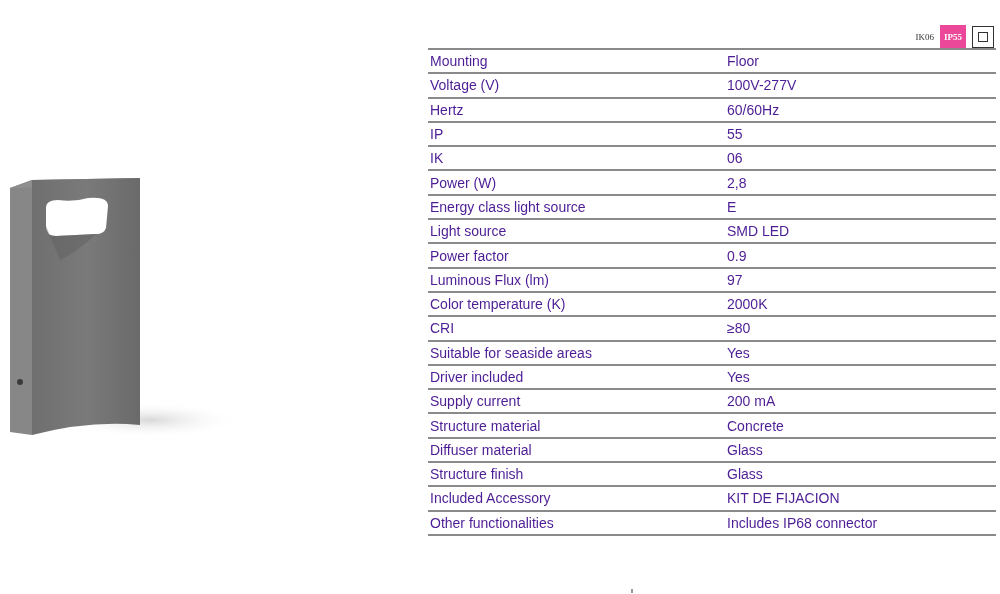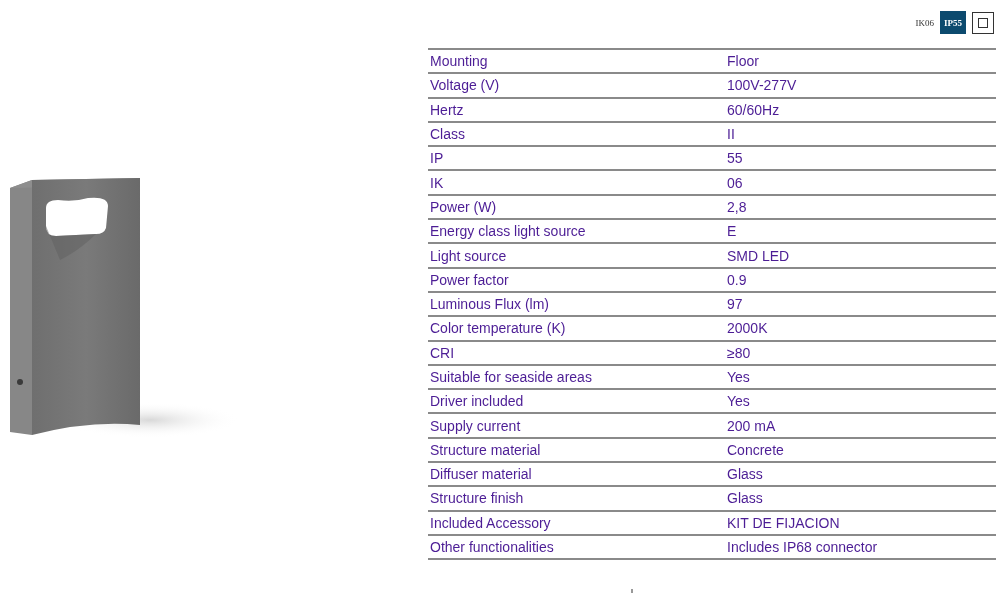--- a/index.html
+++ b/index.html
@@ -1,22 +1,22 @@
 <!DOCTYPE html>
 <html><head>
 <meta charset="utf-8">
 <style>
   html, body { margin:0; padding:0; background:#ffffff; }
   body { width:1000px; height:594px; position:relative; overflow:hidden; font-family:"Liberation Sans", sans-serif; color:#2a2a2a; }
 
   .product-image { position:absolute; left:0; top:170px; width:240px; height:280px; }
 
-  .badges { position:absolute; top:11px; right:6px; display:flex; align-items:center; gap:6px; }
+  .badges { position:absolute; top:25px; right:6px; display:flex; align-items:center; gap:6px; }
   .badge-text { font-family:"Liberation Serif", serif; font-size:9px; color:#333; }
-  .badge-ip { background:#0c4a6e; color:#fff; font-family:"Liberation Serif", serif; font-size:9px; font-weight:bold; width:26px; height:23px; display:flex; align-items:center; justify-content:center; }
+  .badge-ip { background:#ec4899; color:#fff; font-family:"Liberation Serif", serif; font-size:9px; font-weight:bold; width:26px; height:23px; display:flex; align-items:center; justify-content:center; }
   .badge-class { width:22px; height:22px; border:1px solid #333; display:flex; align-items:center; justify-content:center; box-sizing:border-box; }
   .badge-class-inner { width:10px; height:10px; border:1px solid #333; box-sizing:border-box; }
 
   .spec-table { position:absolute; left:428px; top:48px; width:568px; border-collapse:collapse; }
   .spec-table tr { height:24.3px; }
   .spec-table td { border-top:2px solid #8a8a8a; font-size:14px; padding:0 2px; color:#4c1d95; line-height:22px; vertical-align:middle; }
   .spec-table tr:last-child td { border-bottom:2px solid #8a8a8a;margin-left:31px; }
   .spec-table td.label { width:293px; }
 
   .footer-mark { position:absolute; left:631px; top:589px; width:2px; height:4px; background:#999; }
@@ -64,24 +64,20 @@
         <td class="label">Mounting</td>
         <td>Floor</td>
       </tr>
     <tr>
         <td class="label">Voltage (V)</td>
         <td>100V-277V</td>
       </tr>
     <tr>
         <td class="label">Hertz</td>
         <td>60/60Hz</td>
-      </tr>
-    <tr>
-        <td class="label">Class</td>
-        <td>II</td>
       </tr>
     <tr>
         <td class="label">IP</td>
         <td>55</td>
       </tr>
     <tr>
         <td class="label">IK</td>
         <td>06</td>
       </tr>
     <tr>

